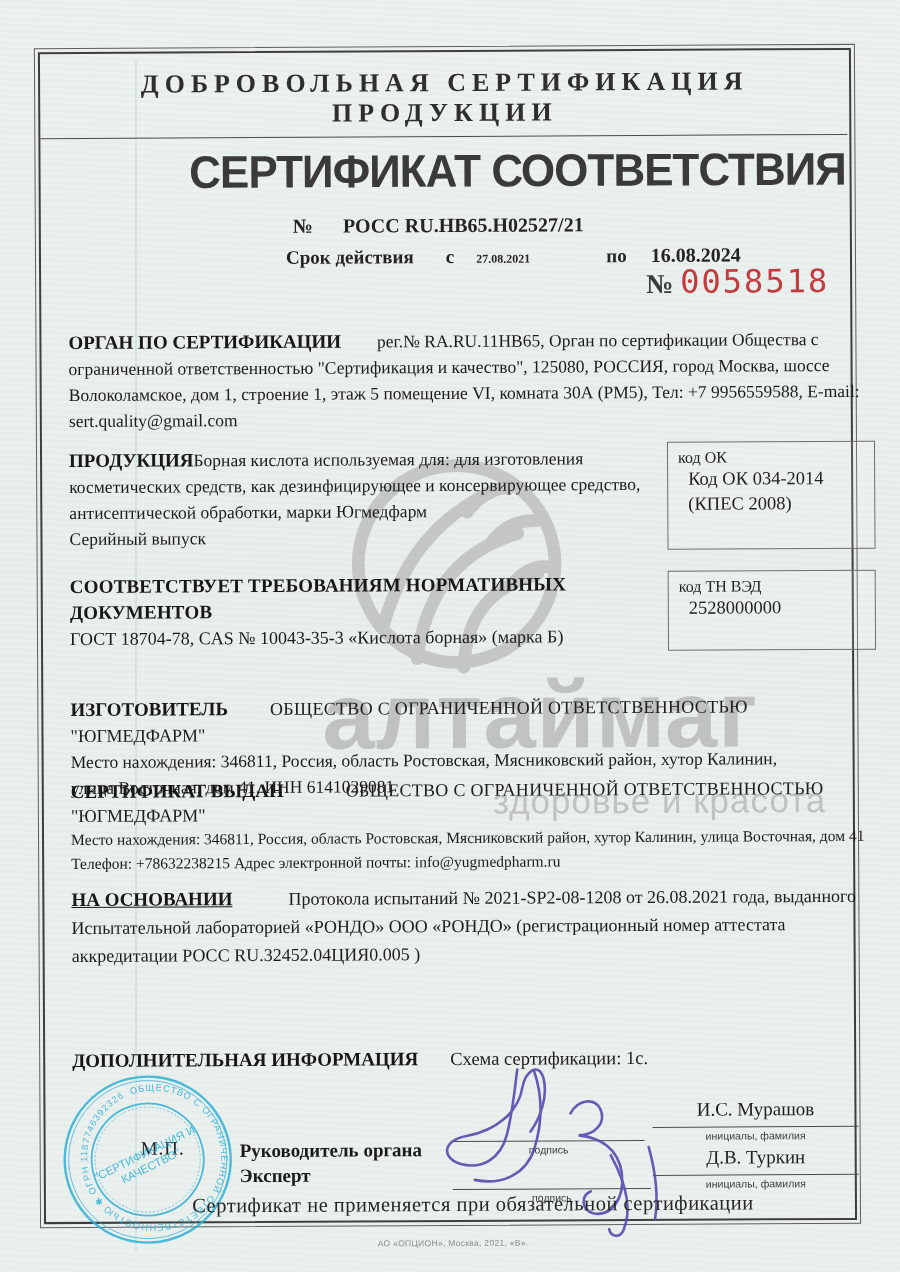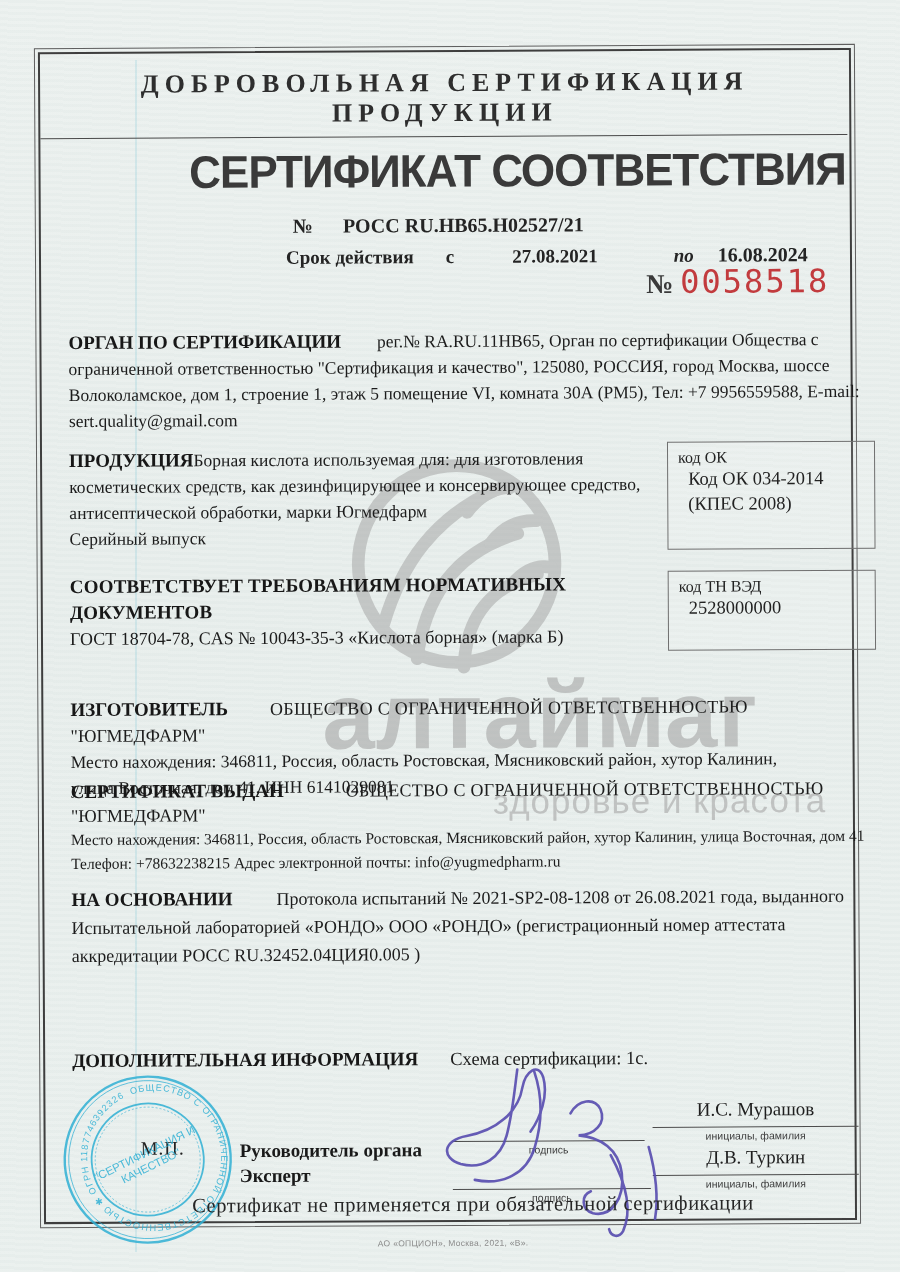--- a/index.html
+++ b/index.html
@@ -32,22 +32,22 @@
     left:150px;top:146px;width:740px;text-align:center;
     font-family:"Liberation Sans", sans-serif;font-weight:700;
     font-size:44px;letter-spacing:-1px;color:#3a3a3a;
     transform:scaleY(1.04);
   }
   .numline{left:295px;top:214px;font-size:20px;font-weight:bold;color:#242424;}
   .numline .no{margin-right:30px;}
   .validity{left:288px;top:245px;font-size:19px;font-weight:bold;color:#242424;white-space:nowrap;}
   .validity .w{margin-right:32px;}
   .validity .from{margin-right:22px;}
-  .validity .date1{margin-right:76px;font-size:19px;margin-left:36px;}
-  .validity .to{margin-right:24px;font-style:italic;}
+  .validity .date1{margin-right:76px;font-size:12px;}
+  .validity .to{margin-right:24px;}
   .validity .date2{font-size:20px;}
   .blanknum{left:648px;top:264px;white-space:nowrap;}
   .blanknum .no{font-size:27px;font-weight:bold;color:#3a3a3a;margin-right:7px;}
   .blanknum .digits{
     font-family:"DejaVu Sans Mono", monospace;font-size:32px;
     color:#c23b3e;letter-spacing:2px;margin-top:33px;
   }
 
   .sec{font-size:17.5px;line-height:26px;color:#1c1c1c;}
   .h{font-weight:bold;font-size:19px;color:#171717;}
@@ -71,21 +71,21 @@
   .conforms .body{font-size:18px;}
 
   .maker{left:70px;top:695px;width:792px;line-height:26px;}
   .orgcaps{font-size:18px;margin-left:42px;letter-spacing:.3px;}
   .issued{left:70px;top:778px;width:798px;line-height:24px;}
   .issued .orgcaps{margin-left:62px;}
   .issued .small{font-size:15.5px;line-height:24px;}
   .qname{font-size:18px;}
 
   .basis{left:70px;top:866px;width:792px;font-size:18px;line-height:28px;}
-  .basis .h{margin-right:44px;}
+  .basis .h{margin-right:56px;text-decoration:underline;}
 
   .addinfo{left:70px;top:1028px;width:792px;}
   .addinfo .h{margin-right:32px;}
   .addinfo .body{font-size:18.5px;}
 
   .role{font-weight:bold;font-size:19px;color:#1a1a1a;}
   .sigline{height:1px;background:#4c4c4c;}
   .cap-s{font-family:"Liberation Sans", sans-serif;font-size:10.5px;color:#3d3d3d;text-align:center;}
   .fio{font-size:19px;text-align:center;color:#1e1e1e;}
   .mp{left:98px;top:1136px;font-size:19px;letter-spacing:1px;color:#222;margin-left:40px;}

